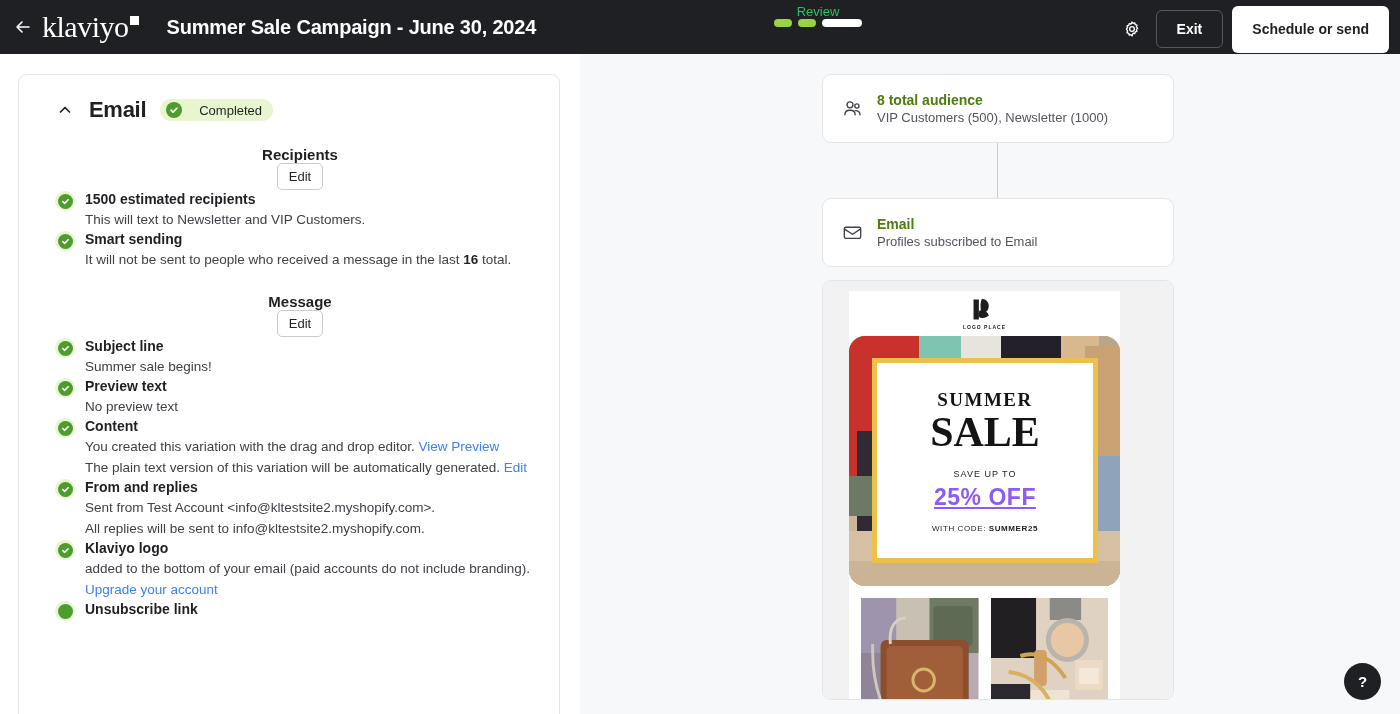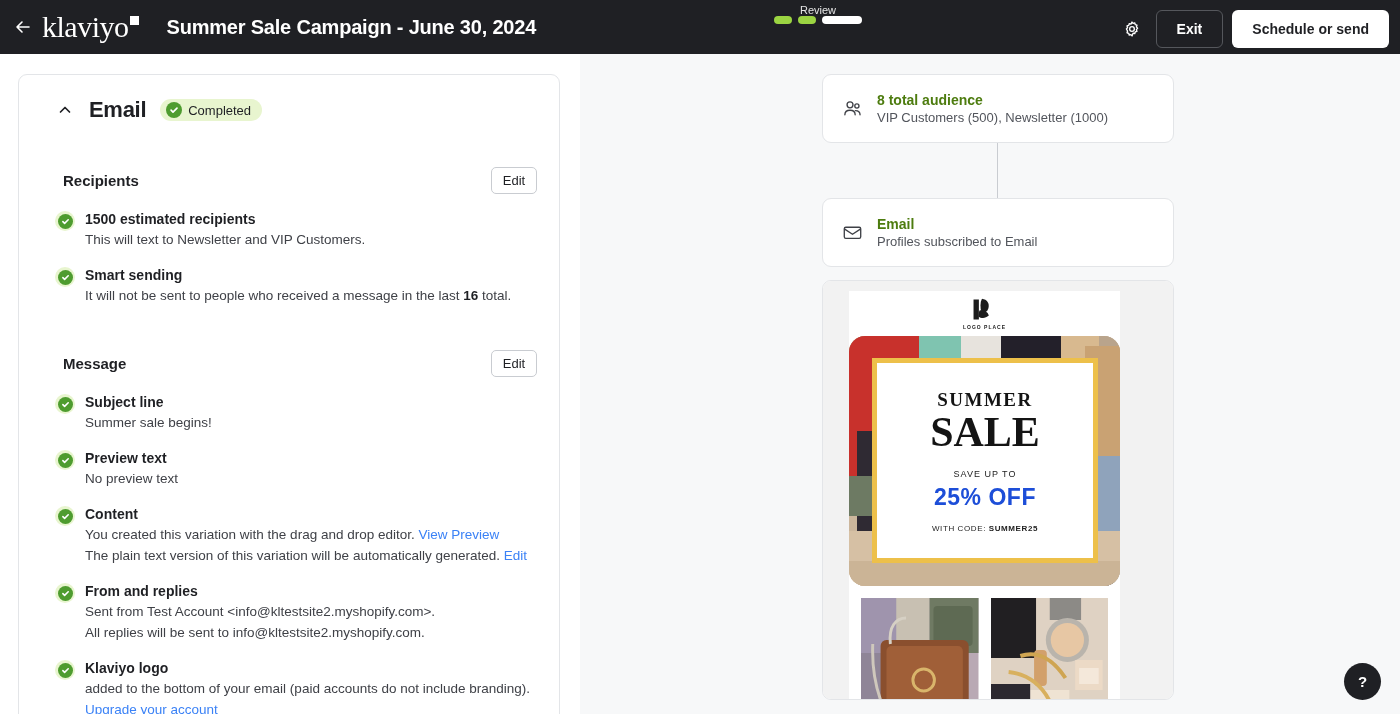--- a/index.html
+++ b/index.html
@@ -40,21 +40,21 @@
     margin-left: 28px;
     color: #ffffff; font-size: 20px; font-weight: 700;
     letter-spacing: -0.2px;
   }
 
   .progress-wrap {
     position: absolute; left: 743px; top: 4px;
     width: 150px;
     display: flex; flex-direction: column; align-items: center;
   }
-  .progress-label { color: #e5e5e5; font-size: 11px; }
+  .progress-label { color: #22c55e; font-size: 13px; }
   .progress-pills { display: flex; align-items: center; gap: 6px; }
   .pill { height: 8px; border-radius: 4px; }
   .pill.done { width: 18px; background: #9bd442; }
   .pill.current { width: 40px; background: #ffffff; }
 
   .topbar-right {
     position: absolute; right: 11px; top: 2px; height: 54px;
     display: flex; align-items: center; gap: 9px;
   }
   .gear-btn {
@@ -64,21 +64,21 @@
   }
   .btn-exit {
     height: 38px; padding: 0 20px;
     background: transparent; border: 1px solid #55575c;
     border-radius: 6px; color: #ffffff;
     font-size: 14px; font-weight: 700;
     font-family: "Liberation Sans", sans-serif;
     cursor: pointer;
   }
   .btn-schedule {
-    height: 38px; padding: 0 20px;
+    height: 47px; padding: 0 20px;
     background: #ffffff; border: none; border-radius: 6px;
     color: #1f2024; font-size: 14px; font-weight: 700;
     font-family: "Liberation Sans", sans-serif;
     cursor: pointer;
   }
 
   
   .page { position: absolute; top: 54px; left: 0; width: 1400px; height: 660px; }
 
   .left-col {
@@ -102,48 +102,48 @@
   .chev {
     width: 20px; height: 20px; display: flex;
     align-items: center; justify-content: center;
     cursor: pointer; color: #1f2024;
   }
   .email-head h2 {
     font-size: 22px; font-weight: 700; color: #1f2024;
     letter-spacing: -0.3px;
   }
   .badge-completed {
-    display: inline-flex; align-items: center; gap: 6px;
+    display: inline-flex; align-items: center; gap: 17px;
     background: #e8f5cf; border-radius: 12px;
     padding: 3px 11px 3px 6px;
     font-size: 13px; color: #1f2024;
   }
   .badge-check {
     width: 16px; height: 16px; border-radius: 50%;
     background: #4e9c2f; display: flex;
     align-items: center; justify-content: center;
   }
 
   .section-head {
     display: flex; align-items: center; justify-content: space-between;
-    margin-top: 44px; padding-left: 22px;
+    margin-top: 23px; padding-left: 22px; flex-direction: column;
   }
   .section-head h3 { font-size: 15px; font-weight: 700; color: #1f2024; }
   .btn-edit {
     width: 46px; height: 27px;
     background: #ffffff; border: 1px solid #c9ccd1;
     border-radius: 5px; color: #1f2024;
     font-size: 13px; font-weight: 400;
     font-family: "Liberation Sans", sans-serif;
     cursor: pointer;
   }
 
   .item {
     display: flex; gap: 10px;
-    margin-top: 16px; padding-left: 14px;
+    padding-left: 14px;
   }
   .item-check {
     flex: 0 0 20px; width: 20px; height: 20px; margin-top: 1px;
     border-radius: 50%; background: #e8f5cf;
     display: flex; align-items: center; justify-content: center;
   }
   .item-check .inner {
     width: 15px; height: 15px; border-radius: 50%;
     background: #4e9c2f;
     display: flex; align-items: center; justify-content: center;
@@ -242,21 +242,21 @@
     font-family: "Liberation Serif", serif;
     font-size: 42px; font-weight: 700; letter-spacing: 0px;
     color: #141414; line-height: 46px; margin-top: -2px;
   }
   .hc-saveup {
     font-size: 9px; letter-spacing: 1px; color: #222;
     margin-top: 14px;
   }
   .hc-pct {
     font-size: 23px; font-weight: 700; letter-spacing: 0.5px;
-    color: #1d4ed8; margin-top: 5px;
+    color: #8b5cf6; margin-top: 5px; text-decoration: underline;
   }
   .hc-code {
     font-size: 8px; letter-spacing: 0.6px; color: #222; margin-top: 13px;
   }
   .hc-code b { font-weight: 700; }
 
   .tiles {
     background: #ffffff; padding: 12px 12px 0 12px;
     display: flex; gap: 12px;
   }

